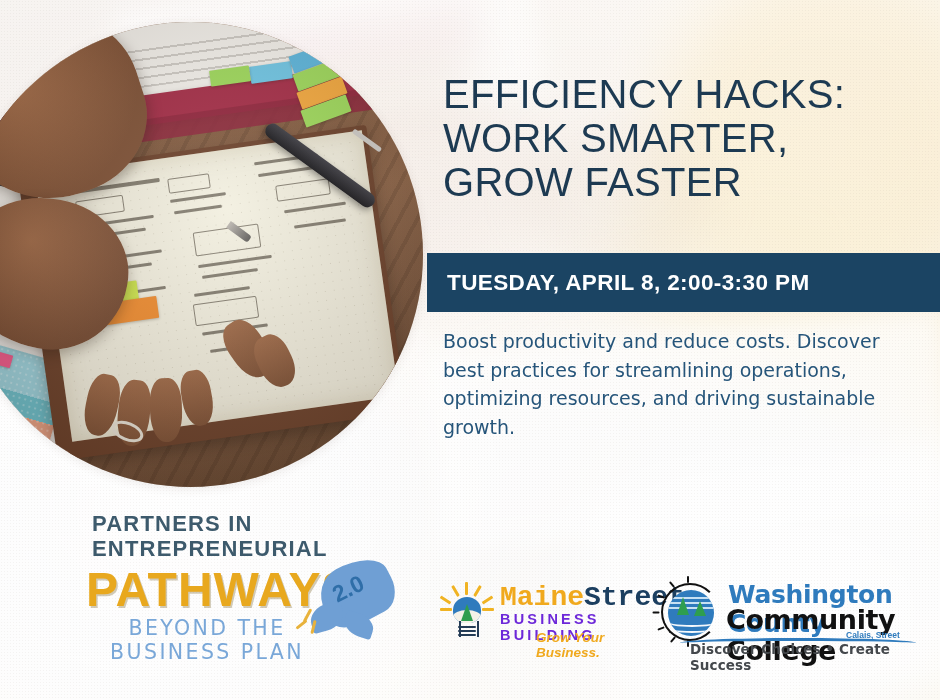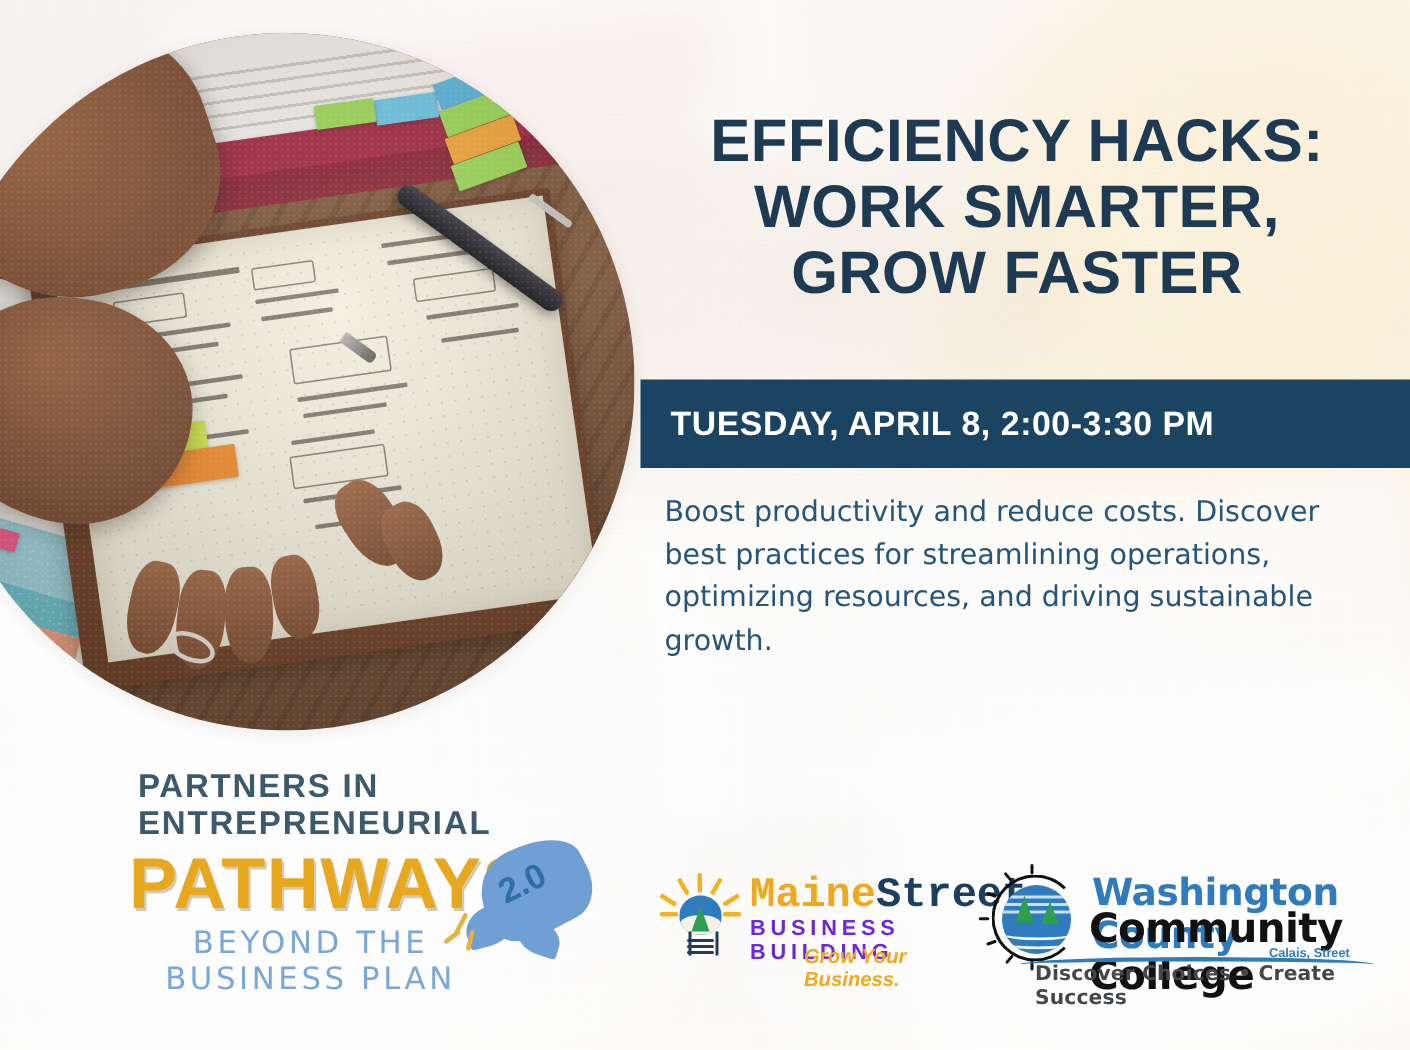--- a/index.html
+++ b/index.html
@@ -112,24 +112,23 @@
   .pen-clip{position:absolute;left:392px;top:116px;width:34px;height:5px;background:#cfcdc9;
     transform:rotate(36deg);border-radius:3px;}
   .ph-grain{position:absolute;inset:0;opacity:.3;pointer-events:none;
     background-image:radial-gradient(rgba(255,255,255,.25) .6px,transparent .7px);background-size:4px 4px;}
   .ph-shade{position:absolute;inset:0;pointer-events:none;
     background:radial-gradient(ellipse at 58% 40%,rgba(255,255,255,.10),rgba(40,25,15,.20) 85%);}
 
   
   .title{
     position:absolute;left:443px;top:72px;width:470px;
-    color:#1d3a52;font-weight:bold;font-size:40px;line-height:1.10;
+    color:#1d3a52;font-weight:normal;font-size:40px;line-height:1.10;
     letter-spacing:.3px;text-transform:uppercase;
     font-family:"Liberation Sans",sans-serif;
-    text-align:center;
   }
   .title div{white-space:nowrap;}
 
   .datebar{
     position:absolute;left:427px;top:253px;width:513px;height:59px;background:#1b4463;
     display:flex;align-items:center;
   }
   .datebar span{
     color:#ffffff;font-weight:bold;font-size:22.5px;letter-spacing:.4px;
     padding-left:20px;text-transform:uppercase;

